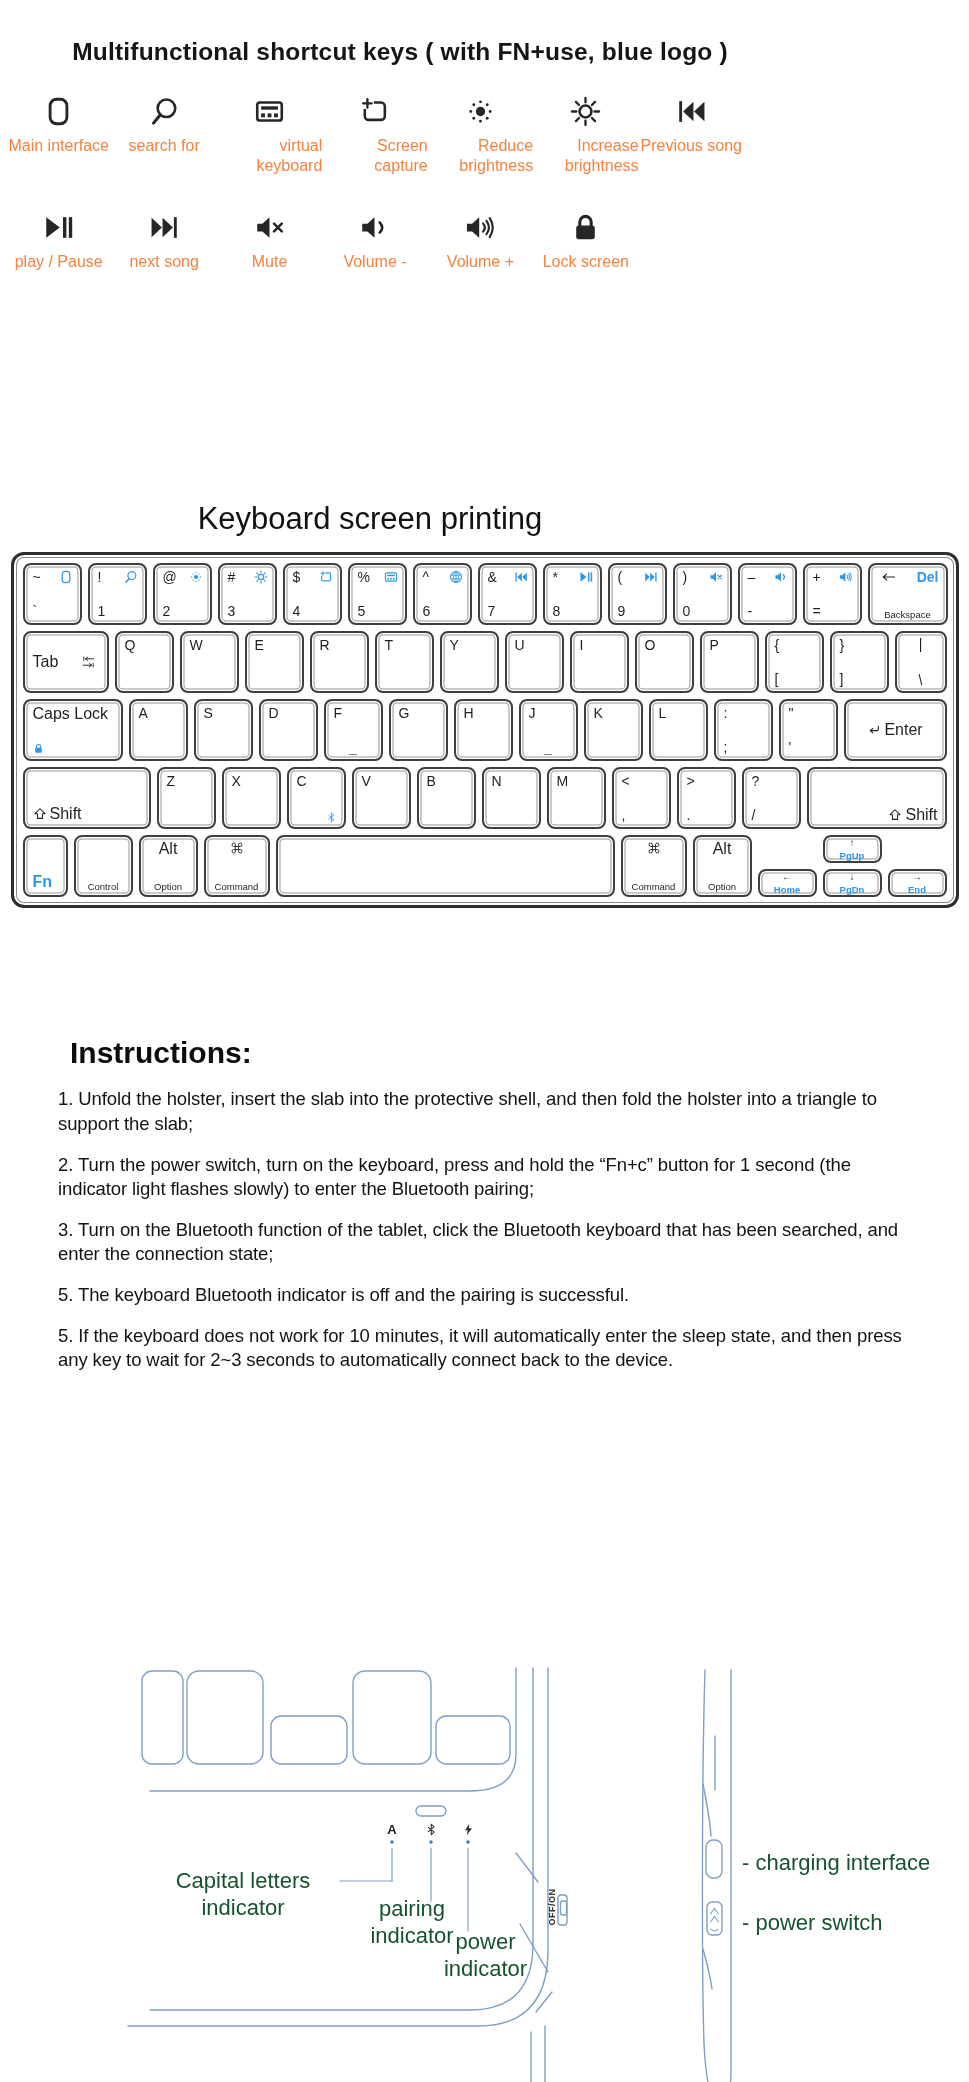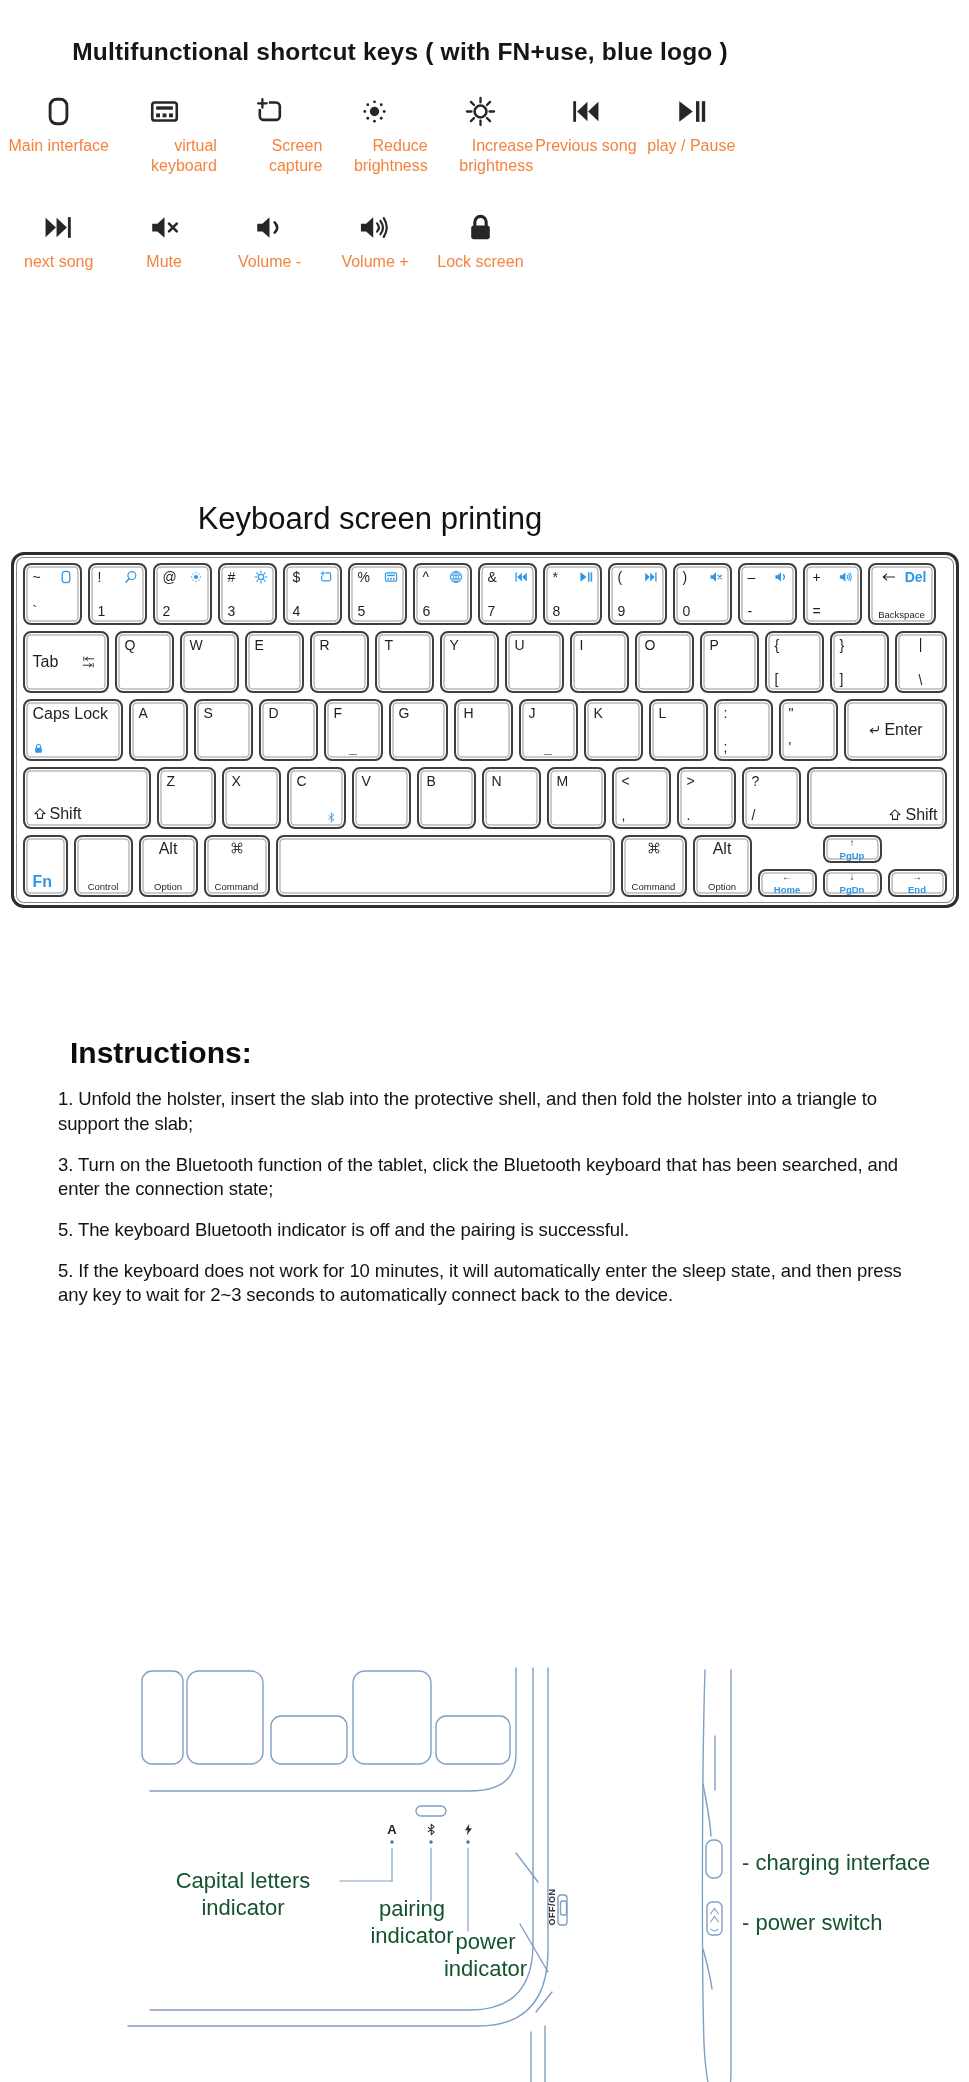--- a/index.html
+++ b/index.html
@@ -16,21 +16,21 @@
   .sc-ic{width:31px;height:31px;color:#262626;flex:0 0 auto;}
   .sc-label{margin-top:9px;font-size:16px;line-height:1.26;color:#f5823d;text-align:right;}
 
   
   .kb{width:948px;margin:15px auto 0;box-sizing:border-box;border:3px solid #2e2e2e;border-radius:13px;
       padding:8px 9px;background:#fff;box-shadow:inset 0 0 0 2px #fff, inset 0 0 0 3px #8a8a8a;}
   .kb-row{display:flex;gap:6px;margin-top:6px;}
   .kb-row:first-child{margin-top:0;}
   .key{position:relative;box-sizing:border-box;width:59px;height:62px;border:2.5px solid #3f3f3f;border-radius:8px;
        background:#fff;box-shadow:inset 0 0 0 1.5px #fff, inset 0 0 0 2.5px #979797;flex:0 0 auto;}
-  .w-bks{width:68px}.w-tab{width:86px}.w-narrow{width:52px}.w-caps{width:100px}.w-enter{width:103px}
+  .w-bks{width:80px}.w-tab{width:86px}.w-narrow{width:52px}.w-caps{width:100px}.w-enter{width:103px}
   .w-lshift{width:128px}.w-rshift{width:140px}.w-fn{width:45px}.w-cmd{width:66px}.w-space{width:339px}
   .half{height:28px;}
   .self-end{align-self:flex-end;}
   .kstack{display:flex;flex-direction:column;gap:6px;width:59px;flex:0 0 auto;}
   .kstack .key{width:59px;}
   .kp{position:absolute;display:flex;align-items:center;gap:3px;}
   .p-tl{top:5px;left:8px}.p-bl{bottom:5px;left:8px}.p-tr{top:5px;right:7px}.p-br{bottom:4px;right:7px}
   .p-tc{top:4px;left:0;right:0;justify-content:center}
   .p-bc{bottom:4px;left:0;right:0;justify-content:center}
   .p-cl{top:0;bottom:0;left:8px}.p-cr{top:0;bottom:0;right:8px}
@@ -180,20 +180,26 @@
 
   <div class="sc-grid">
     <div class="sc">
       <svg class="sc-ic">
           <use href="#i-main-interface"></use>
         </svg>
       <div class="sc-label">Main interface</div>
     </div>
     <div class="sc">
       <svg class="sc-ic">
+          <use href="#i-search"></use>
+        </svg>
+      <div class="sc-label">search for</div>
+    </div>
+    <div class="sc">
+      <svg class="sc-ic">
           <use href="#i-virtual-keyboard"></use>
         </svg>
       <div class="sc-label">virtual keyboard</div>
     </div>
     <div class="sc">
       <svg class="sc-ic">
           <use href="#i-screen-capture"></use>
         </svg>
       <div class="sc-label">Screen capture</div>
     </div>
@@ -777,20 +783,21 @@
           <div class="kp p-bc">
             <span class="kt blue small bold">End</span>
           </div>
         </div>
       </div>
     </div>
 
   <div class="instructions">
     <h3>Instructions:</h3>
     <p>1. Unfold the holster, insert the slab into the protective shell, and then fold the holster into a triangle to support the slab;</p>
+    <p>2. Turn the power switch, turn on the keyboard, press and hold the “Fn+c” button for 1 second (the indicator light flashes slowly) to enter the Bluetooth pairing;</p>
     <p>3. Turn on the Bluetooth function of the tablet, click the Bluetooth keyboard that has been searched, and enter the connection state;</p>
     <p>5. The keyboard Bluetooth indicator is off and the pairing is successful.</p>
     <p>5. If the keyboard does not work for 10 minutes, it will automatically enter the sleep state, and then press any key to wait for 2~3 seconds to automatically connect back to the device.</p>
   </div>
 
   <div class="diagram">
     <svg width="969" height="506" viewBox="0 0 969 506">
       <g fill="none" stroke="#7f9fc6" stroke-width="1.4" stroke-linecap="round">
 
         <g>

